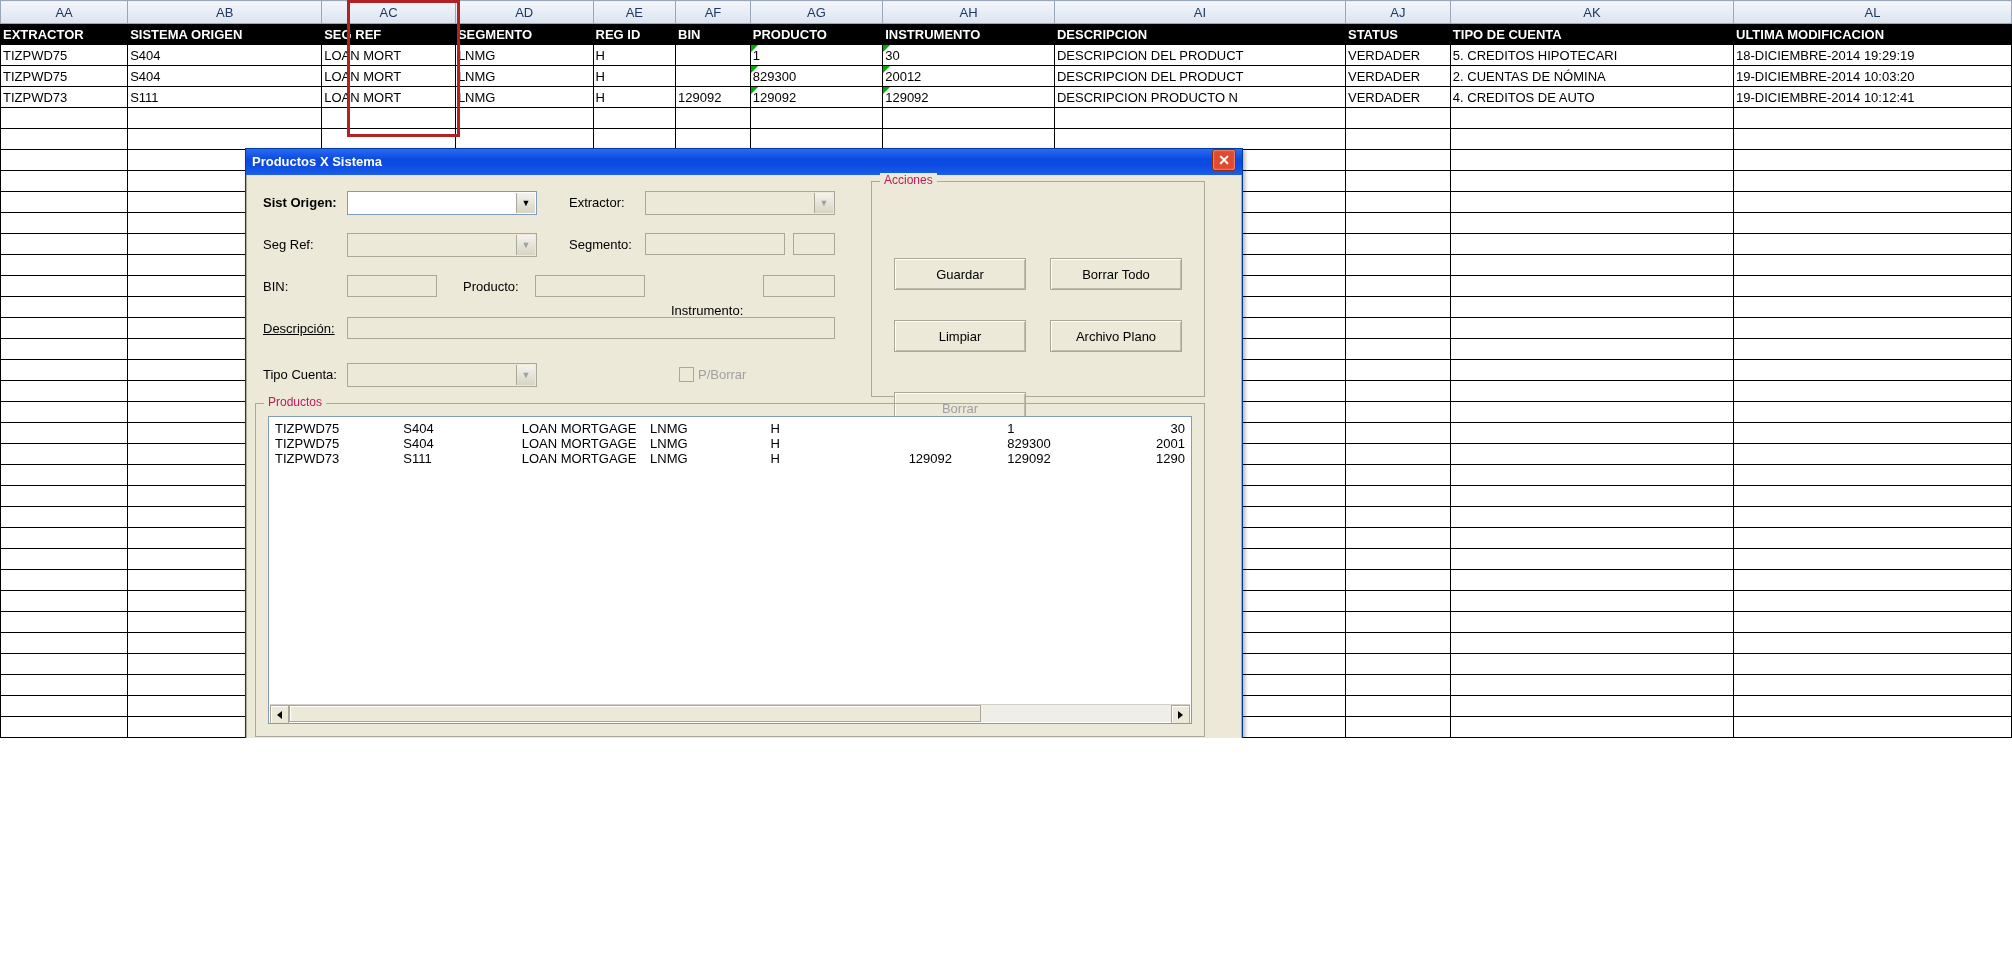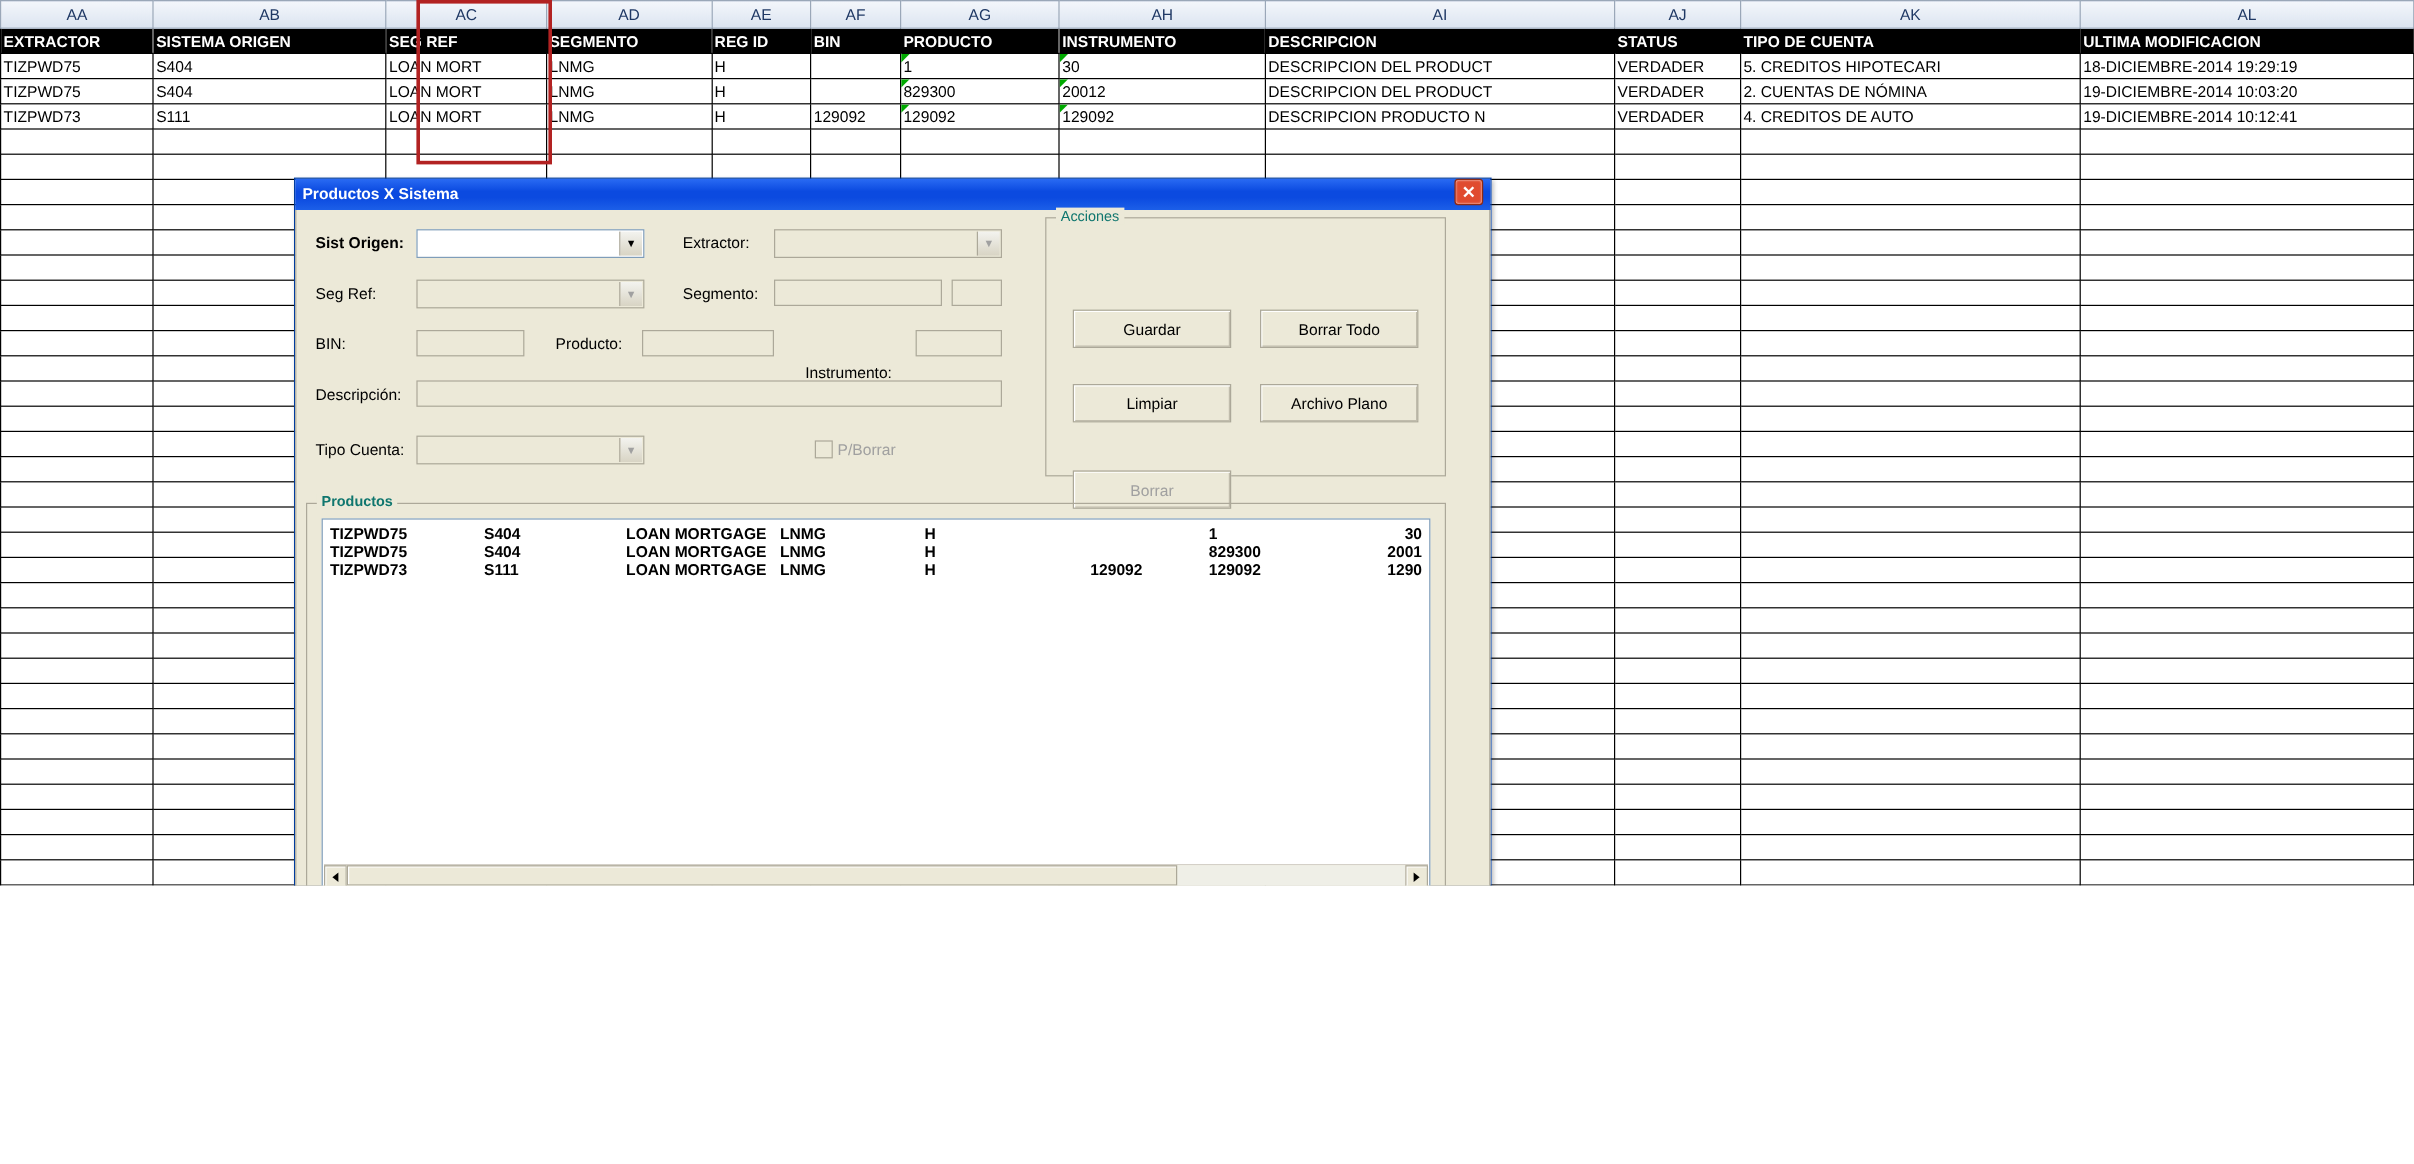--- a/index.html
+++ b/index.html
@@ -11,21 +11,21 @@
   table.grid td.empty{border:1px solid #000;}
   tr.datahdr td{background:#000;color:#fff;font-weight:700;}
   .hl-box{position:absolute;border:3px solid #b22222;pointer-events:none;}
   
   .dlg{position:absolute;left:245px;top:148px;width:996px;border:1px solid #003c9e;box-shadow:2px 2px 4px rgba(0,0,0,.3);font-family:Tahoma,Arial,sans-serif;}
   .dlg .titlebar{background:linear-gradient(#2a6bf3,#0b4ae0 40%,#0b4ae0 60%,#1c5fe8);color:#fff;height:26px;line-height:26px;padding:0 6px;font-weight:700;font-size:13px;display:flex;align-items:flex-start;}
   .dlg .titlebar .ttl{flex:1;}
   .dlg .titlebar .xbtn{width:22px;height:20px;background:#e04b2f;border:1px solid #8b2a17;border-radius:3px;display:flex;align-items:center;justify-content:center;color:#fff;font-weight:700;font-size:14px;box-shadow:inset 0 0 2px #fff;}
   .dlg .body{background:#ece9d8;border:1px solid #aca899;border-top:none;padding:14px 18px 14px 18px;position:relative;height:580px;}
   .grp{position:absolute;border:1px solid #aca899;}
-  .grp .legend{position:absolute;top:-9px;left:8px;background:#ece9d8;padding:0 4px;font-size:12px;color:#0f766e;}
+  .grp .legend{position:absolute;top:-9px;left:8px;background:#ece9d8;padding:0 4px;font-size:12px;color:#be185d;}
   .lbl{position:absolute;font-size:13px;color:#000;}
   .fld{position:absolute;background:#fff;border:1px solid #7f9db9;height:22px;box-sizing:border-box;}
   .fld.dis{background:#ece9d8;border:1px solid #aca899;}
   .cbo{position:absolute;background:#fff;border:1px solid #7f9db9;height:24px;box-sizing:border-box;}
   .cbo.dis{background:#ece9d8;border:1px solid #aca899;}
   .cbo .arrow{position:absolute;right:1px;top:1px;width:18px;bottom:1px;background:linear-gradient(#f3f3ef,#d8d4c4);border-left:1px solid #aca899;display:flex;align-items:center;justify-content:center;font-size:9px;color:#000;}
   .cbo.dis .arrow{color:#a0a0a0;}
   .btn{position:absolute;width:130px;height:30px;background:#ece9d8;border:1px solid #aca899;box-shadow:1px 1px 0 #fff inset,-1px -1px 0 #c0bcac inset;font-size:13px;display:flex;align-items:center;justify-content:center;cursor:default;margin-top:48px;}
   .btn.dis{color:#a0a0a0;}
   .chk{position:absolute;font-size:13px;color:#a0a0a0;display:flex;align-items:center;gap:4px;}
@@ -588,21 +588,21 @@
 
       <div class="lbl" style="left:16px;top:104px;">BIN:</div>
       <div class="fld dis" style="left:100px;top:100px;width:90px;"></div>
 
       <div class="lbl" style="left:216px;top:104px;">Producto:</div>
       <div class="fld dis" style="left:288px;top:100px;width:110px;"></div>
 
       <div class="lbl" style="left:424px;top:104px;margin-top:24px;">Instrumento:</div>
       <div class="fld dis" style="left:516px;top:100px;width:72px;"></div>
 
-      <div class="lbl" style="left:16px;top:146px;">Descripción:</div>
+      <div class="lbl" style="left:16px;top:146px;text-decoration:underline;">Descripción:</div>
       <div class="fld dis" style="left:100px;top:142px;width:488px;"></div>
 
       <div class="lbl" style="left:16px;top:192px;">Tipo Cuenta:</div>
       <div class="cbo dis" style="left:100px;top:188px;width:190px;">
           <div class="arrow">▼</div>
         </div>
 
       <div class="chk" style="left:432px;top:192px;">
         <div class="box"></div>
         <span>P/Borrar</span>
@@ -620,21 +620,21 @@
             <span>Limpiar</span>
           </div>
         <div class="btn" style="left:178px;top:90px;">
             <span>Archivo Plano</span>
           </div>
         <div class="btn dis" style="left:22px;top:162px;">
             <span>Borrar</span>
           </div>
       </div>
 
-      <div class="grp" style="left:8px;top:244px;width:948px;height:332px;font-weight:bold;">
+      <div class="grp" style="left:8px;top:228px;width:948px;height:332px;">
         <div class="legend">Productos</div>
         <div class="listbox" style="left:12px;top:12px;right:12px;bottom:12px;">
           <div class="rows" id="lbrows"><div class="r"><span style="width: 130px;">TIZPWD75</span><span style="width: 120px;">S404</span><span style="width: 130px;">LOAN MORTGAGE</span><span style="width: 122px;">LNMG</span><span style="width: 140px;">H</span><span style="width: 100px;"></span><span style="width: 120px;">1</span><span style="width: 60px; text-align: right;">30</span></div><div class="r"><span style="width: 130px;">TIZPWD75</span><span style="width: 120px;">S404</span><span style="width: 130px;">LOAN MORTGAGE</span><span style="width: 122px;">LNMG</span><span style="width: 140px;">H</span><span style="width: 100px;"></span><span style="width: 120px;">829300</span><span style="width: 60px; text-align: right;">2001</span></div><div class="r"><span style="width: 130px;">TIZPWD73</span><span style="width: 120px;">S111</span><span style="width: 130px;">LOAN MORTGAGE</span><span style="width: 122px;">LNMG</span><span style="width: 140px;">H</span><span style="width: 100px;">129092</span><span style="width: 120px;">129092</span><span style="width: 60px; text-align: right;">1290</span></div></div>
           <div class="hscroll">
             <div class="sbtn">
                 <div class="tri l"></div>
               </div>
             <div class="track">
                 <div class="thumb"></div>
               </div>

